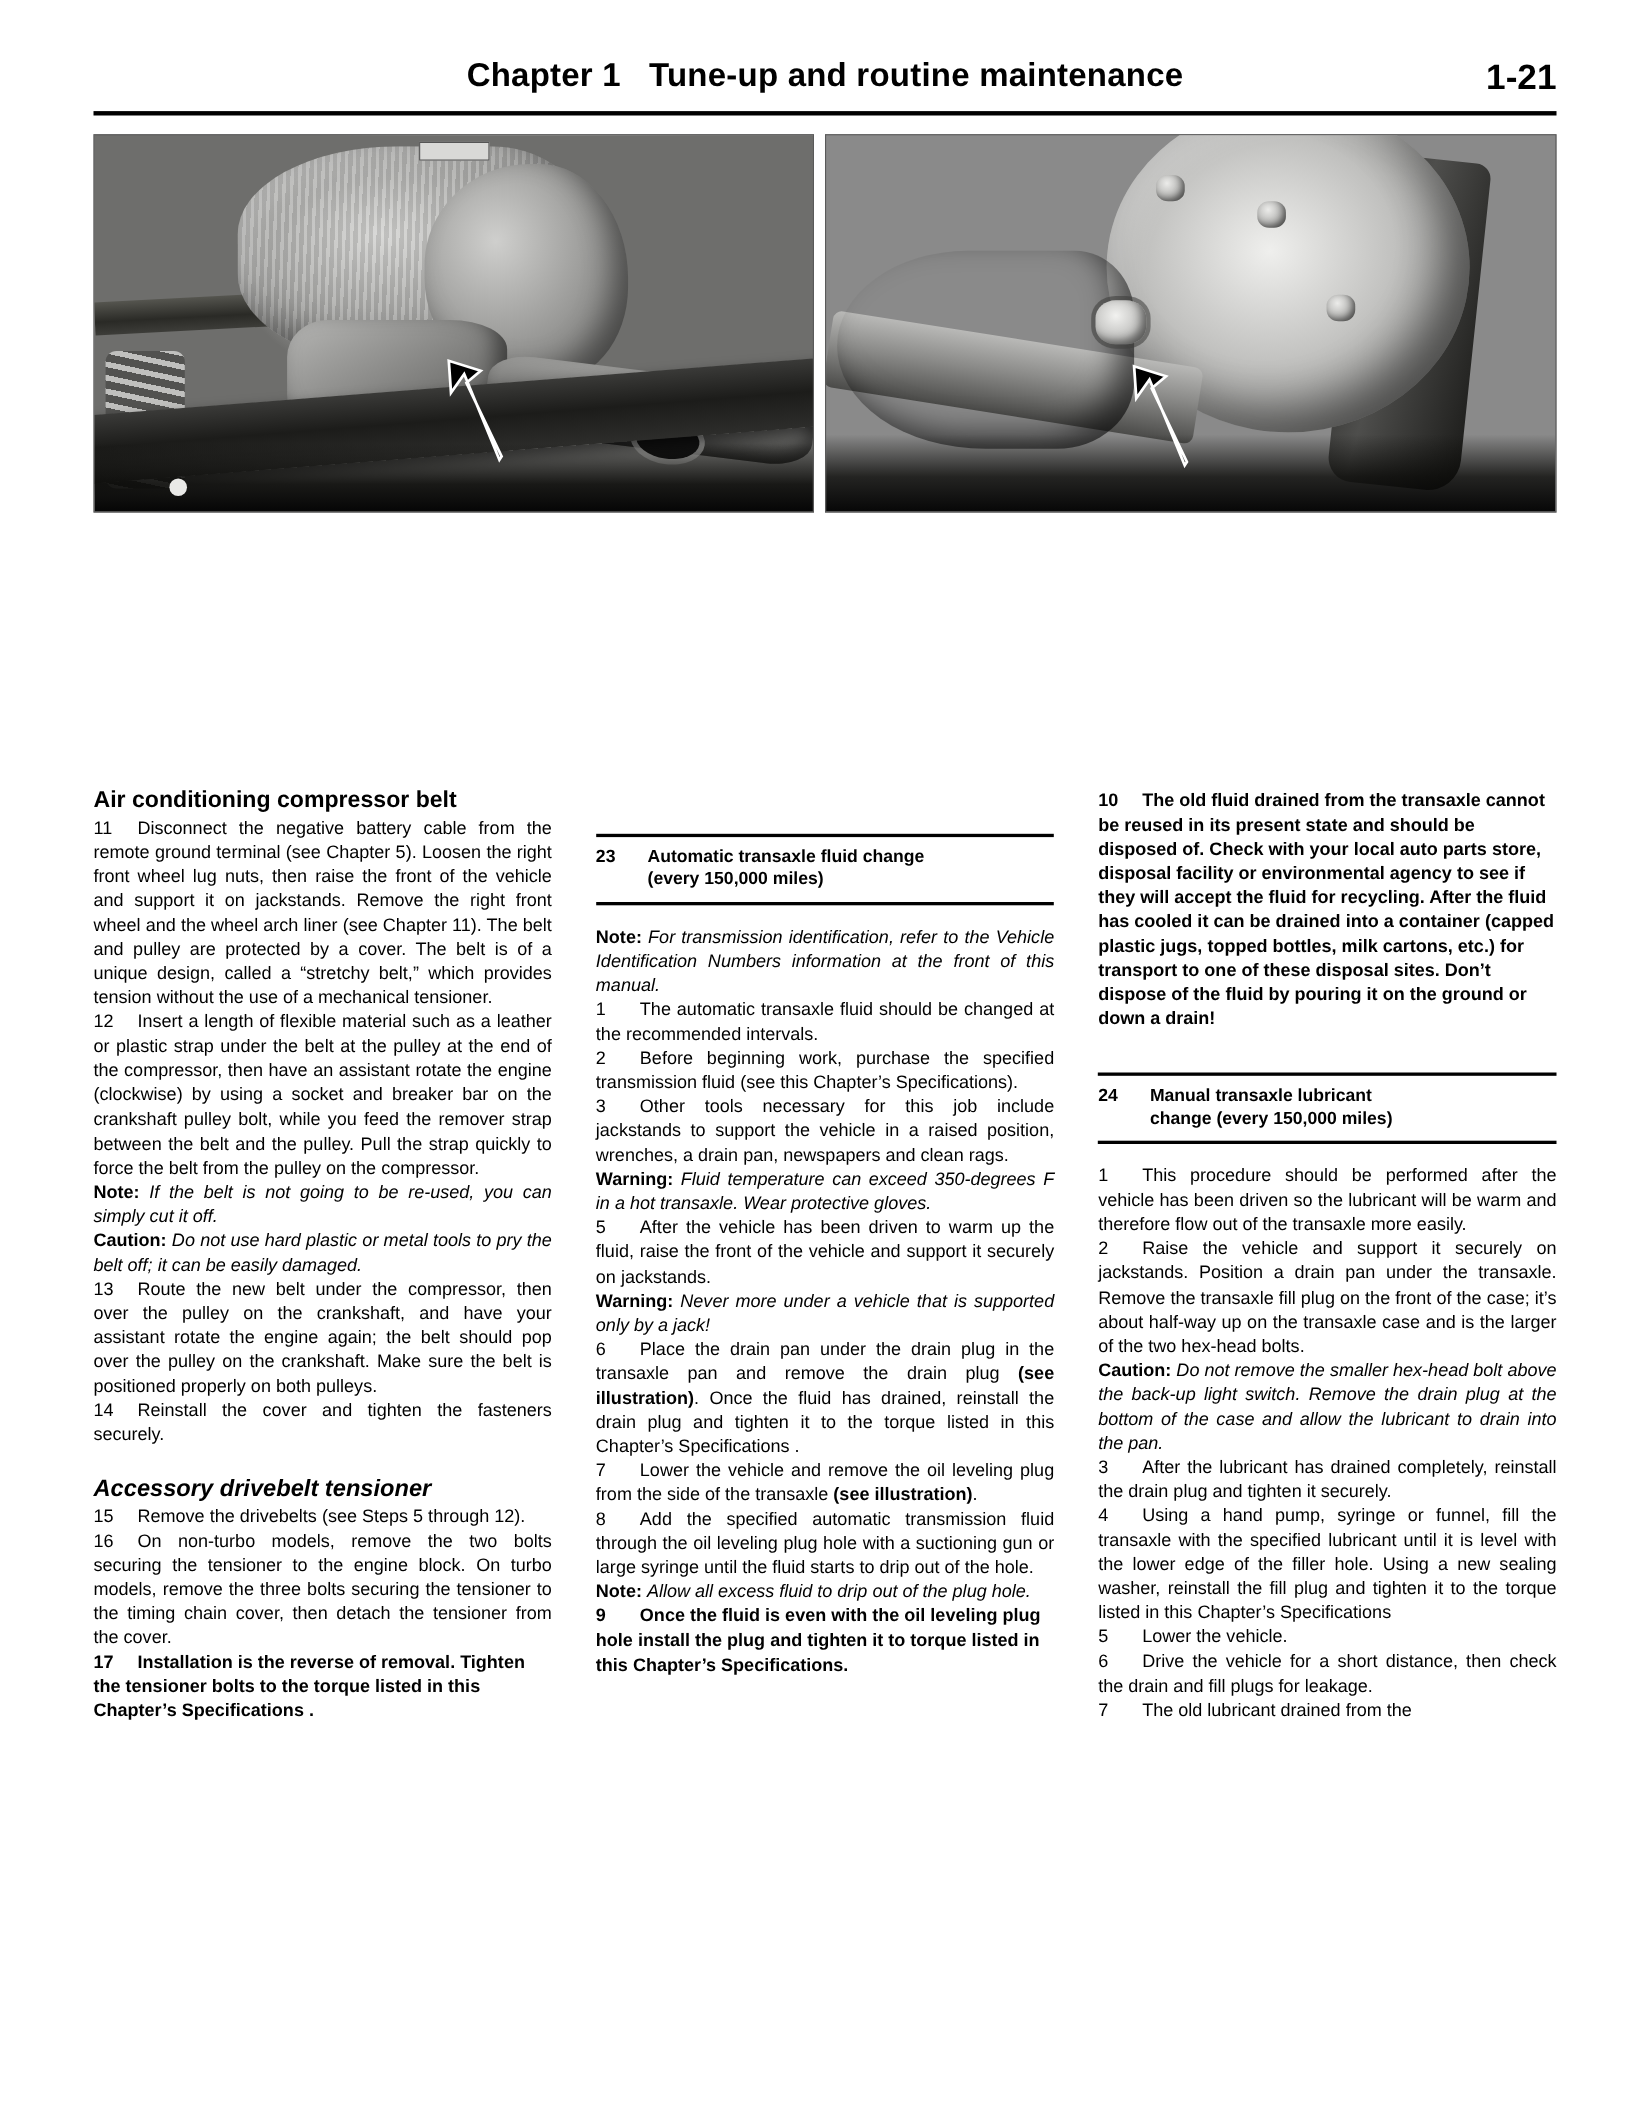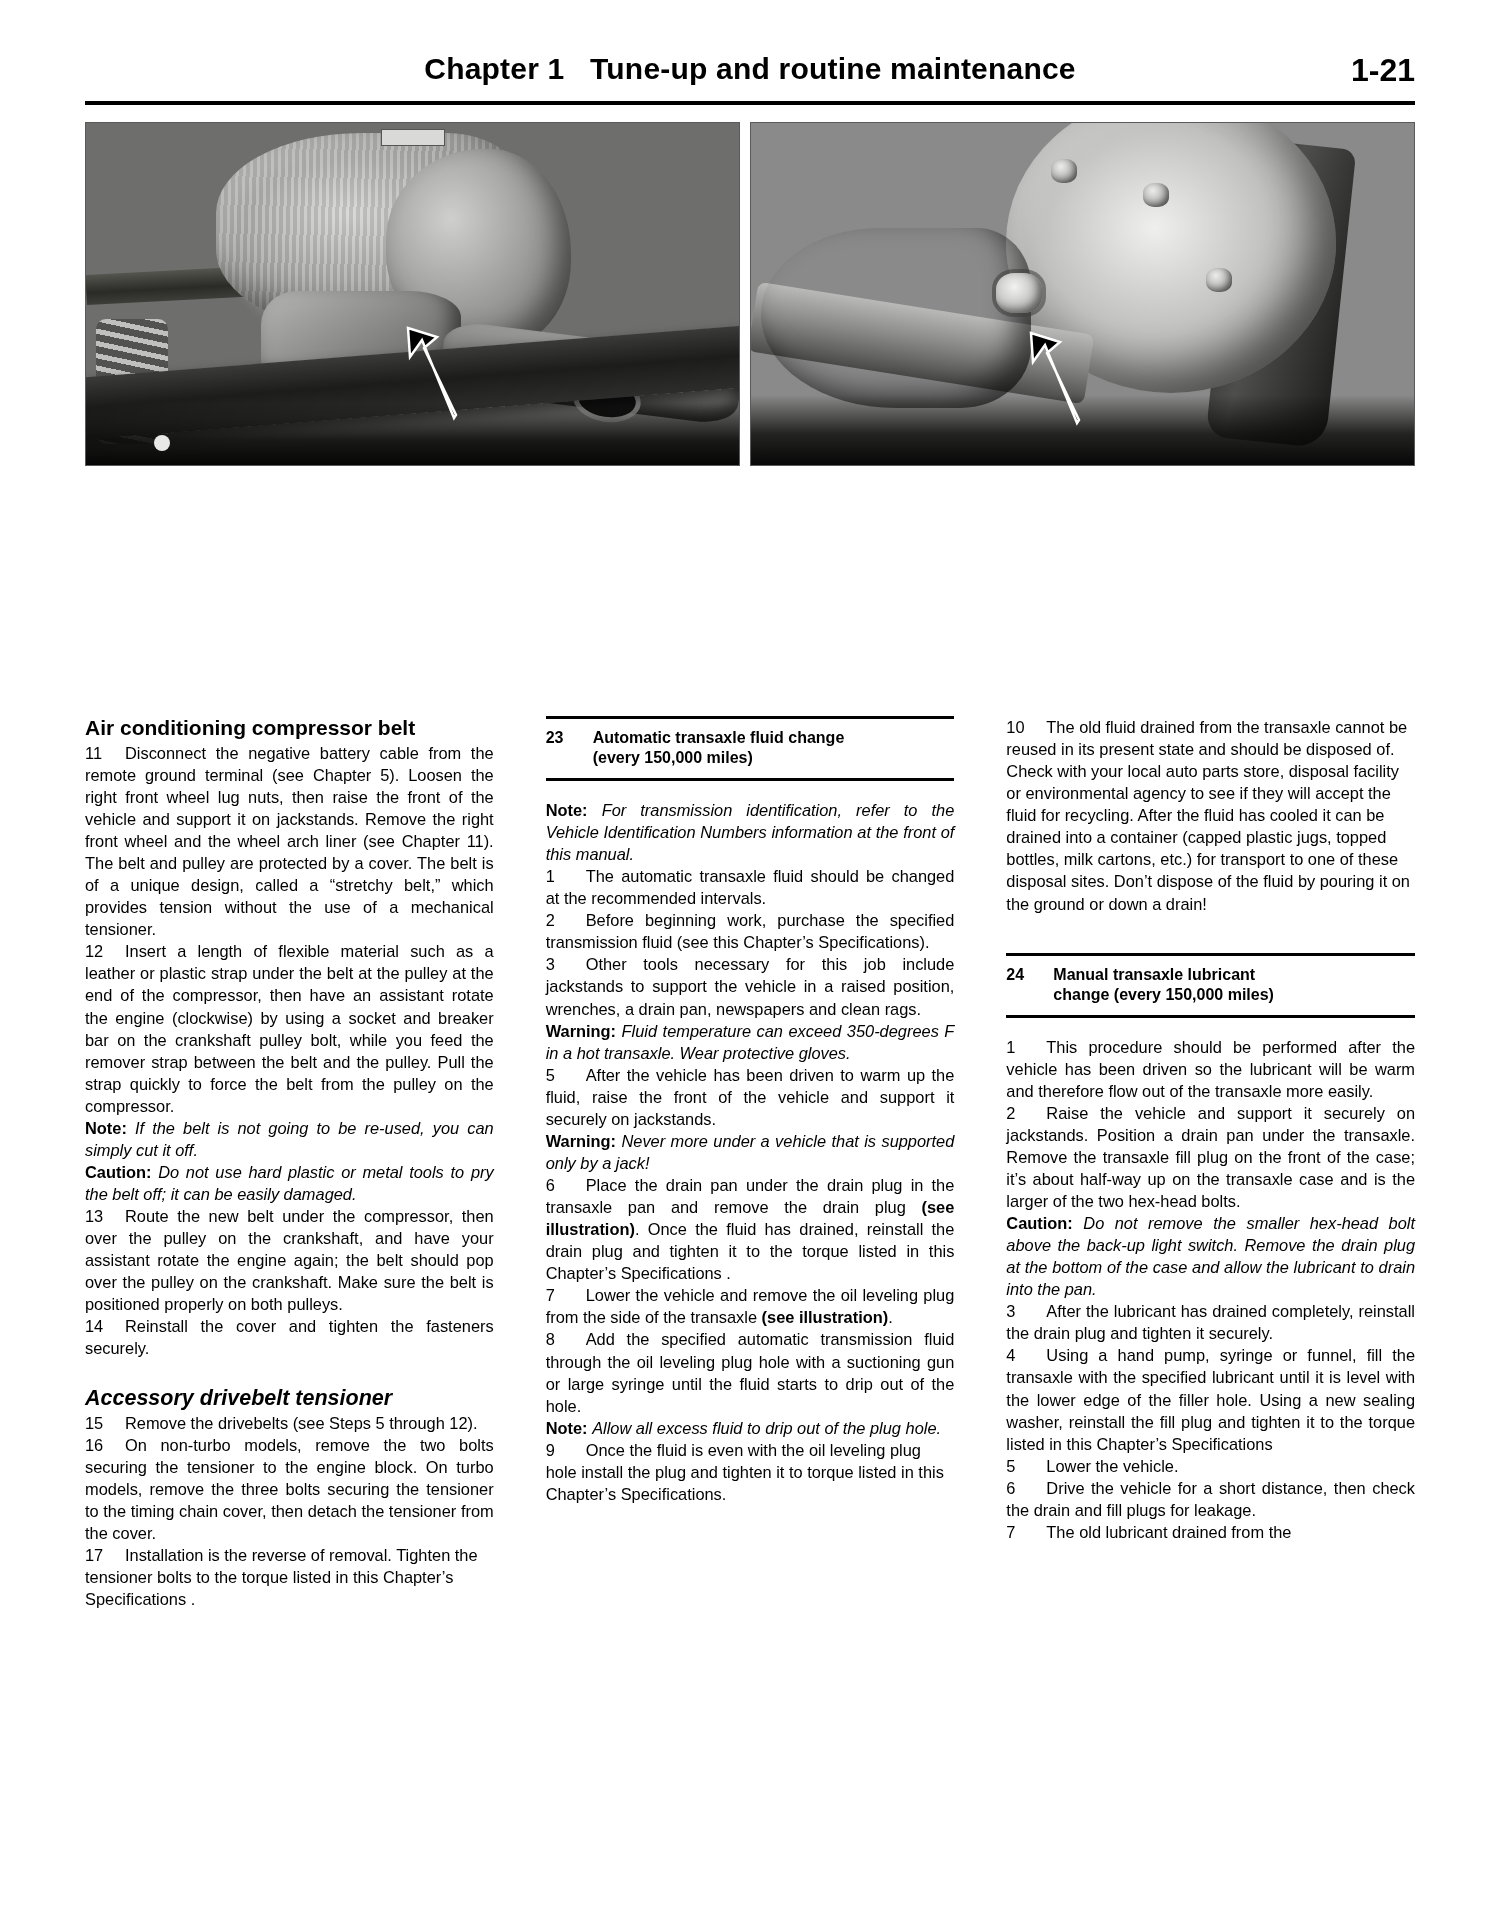--- a/index.html
+++ b/index.html
@@ -228,34 +228,35 @@
     pointer-events: none;
   }
 
   
   .columns {
     position: absolute;
     left: 85px;
     top: 716px;
     width: 1330px;
     display: flex;
-    gap: 52px;
+    gap: 40px;
+    align-items: center;
   }
   .col {
     width: 417px;
     font-size: 16.4px;
     line-height: 1.345;
   }
   .col p {
     margin: 0;
     text-align: justify;
     text-justify: inter-word;
     hyphens: none;
   }
-  .col p.last-left { text-align: left; }
+  .col p.last-left { text-align: left; font-weight: bold; }
 
   .h-sec {
     font-size: 21px;
     font-weight: bold;
     margin: 0 0 1px 0;
     line-height: 1.18;
   }
   .h-sec-italic {
     font-size: 21.5px;
     font-weight: bold;

